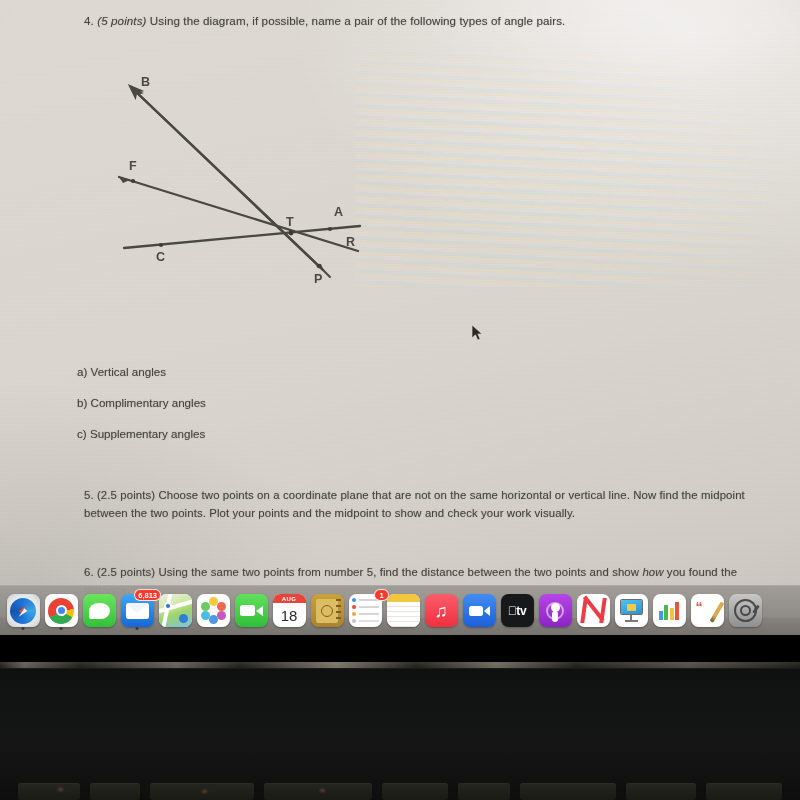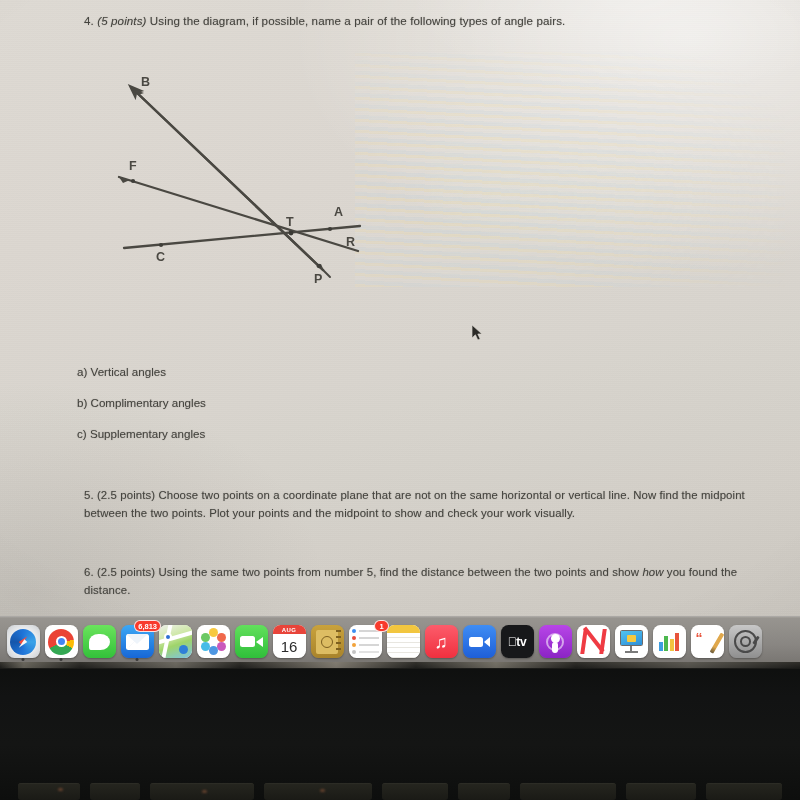--- a/index.html
+++ b/index.html
@@ -144,21 +144,21 @@
   #cursor {
     position: absolute;
     left: 471px; top: 324px;
     width: 14px; height: 18px;
     pointer-events: none;
   }
 
   
   .dock {
     position: absolute;
-    left: 0; top: 616px;
+    left: 0; top: 585px;
     width: 800px; height: 50px;
     background: linear-gradient(180deg, rgba(158,155,150,0.96) 0%, rgba(143,140,136,0.96) 55%, rgba(122,119,115,0.97) 100%);
     display: flex;
     align-items: center;
     justify-content: flex-start;
     padding: 13px 4px;
     gap: 0px;
     border-top: 1px solid rgba(210,208,204,0.55);
     overflow: hidden;
   }
@@ -420,21 +420,21 @@
         <div style="width:15px;height:11px;border-radius:2.5px;background:#fff"></div>
         <div style="width:0;height:0;border-top:5.5px solid transparent;border-bottom:5.5px solid transparent;border-right:7px solid #fff;margin-left:1px"></div>
       </div>
           </div>
         </div>
       </div>
       <div class="dock-item">
         <div class="app-icon">
           <div style="width:100%;height:100%;background:#fff;display:flex;flex-direction:column">
       <div style="height:9px;background:#e8443a;color:#fff;font-size:6px;font-weight:bold;display:flex;align-items:center;justify-content:center;letter-spacing:.4px">AUG</div>
-      <div style="flex:1;display:flex;align-items:center;justify-content:center;color:#2b2b2b;font-size:15px;font-weight:400;line-height:1">16</div>
+      <div style="flex:1;display:flex;align-items:center;justify-content:center;color:#2b2b2b;font-size:15px;font-weight:400;line-height:1">18</div>
           </div>
         </div>
       </div>
       <div class="dock-item">
         <div class="app-icon">
           <div style="width:100%;height:100%;background:linear-gradient(180deg,#c9a23c,#a8832c);display:flex;align-items:center;justify-content:center;position:relative">
       <div style="width:22px;height:24px;background:#ddbd63;border-radius:2px;display:flex;align-items:center;justify-content:center">
         <div style="width:12px;height:12px;border-radius:50%;border:1.6px solid #7d6020"></div>
       </div>
       <div style="position:absolute;right:3px;top:5px;width:5px;height:1.6px;background:#7d6020"></div>

